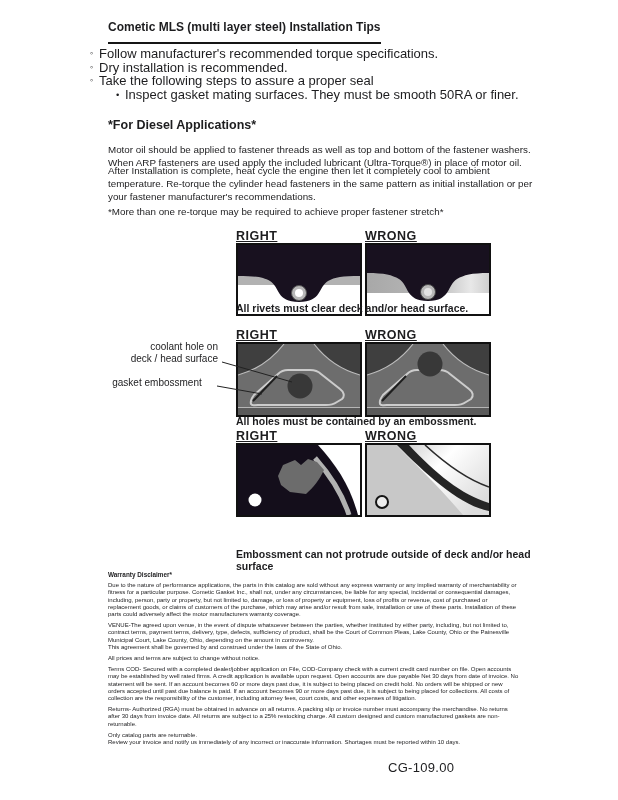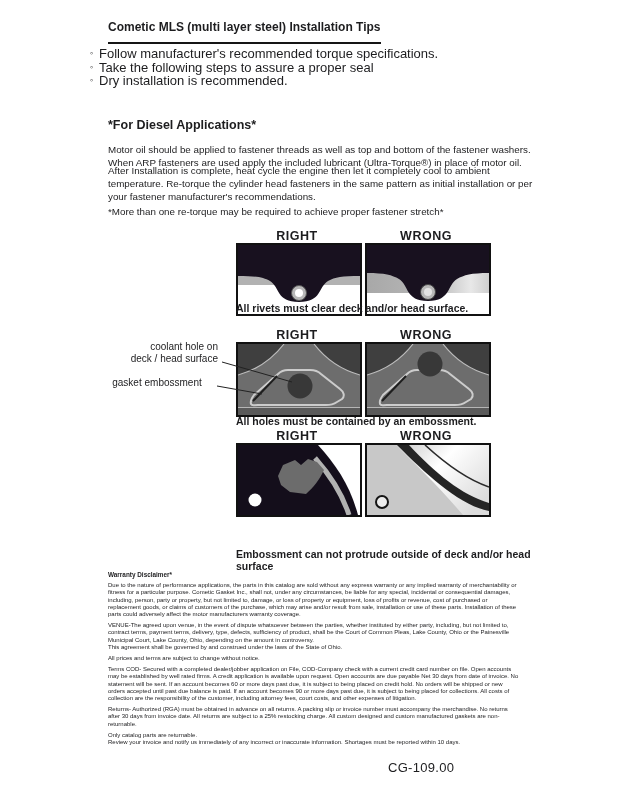--- a/index.html
+++ b/index.html
@@ -20,43 +20,44 @@
   .tips .item::before{content:"\25E6";position:absolute;left:0;top:0;font-size:9px;}
   .tips .sub{position:relative;margin-left:26px;padding-left:9px;}
   .tips .sub::before{content:"\2022";position:absolute;left:0;top:0;font-size:9.5px;}
   
   .diesel-h{left:108px;top:118px;font-size:12.5px;font-weight:bold;}
   .para{font-size:9.8px;line-height:13px;}
   .p1{left:108px;top:143px;width:424px;}
   .p2{left:108px;top:164px;width:428px;}
   .p3{left:108px;top:205px;width:428px;}
   
-  .fig-label{width:122px;text-align:center;font-size:12.5px;font-weight:600;letter-spacing:.5px;}
+  .fig-label{width:122px;font-size:12.5px;font-weight:600;letter-spacing:.5px;text-decoration:underline;}
   .fig-box{width:122px;border:2px solid #111;background:#fff;line-height:0;}
   .fig-box svg{display:block;}
   .caption{font-size:10.5px;font-weight:700;line-height:12px;}
   .ann{font-size:10px;line-height:12px;text-align:right;font-weight:500;}
   
   .disc{left:108px;top:571px;width:412px;font-size:6px;line-height:7.2px;}
   .disc .dh{font-weight:bold;font-size:6.4px;margin-bottom:4px;}
   .disc p{margin:0 0 4px 0;white-space:pre-line;}
   .footer-code{left:388px;top:760px;font-size:13px;letter-spacing:.3px;}
   .leader{pointer-events:none;}
 </style>
 </head>
 <body>
 
 <div>
 
   <div class="abs title">Cometic MLS (multi layer steel) Installation Tips</div>
 
   <div class="abs tips">
     <div class="item">Follow manufacturer's recommended torque specifications.</div>
+    <div class="item">Dry installation is recommended.</div>
     <div class="item">Take the following steps to assure a proper seal</div>
-    <div class="item">Dry installation is recommended.</div>
+    <div class="sub">Inspect gasket mating surfaces.  They must be smooth 50RA or finer.</div>
   </div>
 
   <div class="abs diesel-h">*For Diesel Applications*</div>
   <div class="abs para p1">Motor oil should be applied to fastener threads as well as top and bottom of the fastener washers. When ARP fasteners are used apply the included lubricant (Ultra-Torque®) in place of motor oil.</div>
   <div class="abs para p2">After Installation is complete, heat cycle the engine then let it completely cool to ambient temperature. Re-torque the cylinder head fasteners in the same pattern as initial installation or per your fastener manufacturer's recommendations.</div>
   <div class="abs para p3">*More than one re-torque may be required to achieve proper fastener stretch*</div>
 
   <div class="abs fig-label" style="left:236px;top:229px;">RIGHT</div>
   <div class="abs fig-label" style="left:365px;top:229px;">WRONG</div>
 

